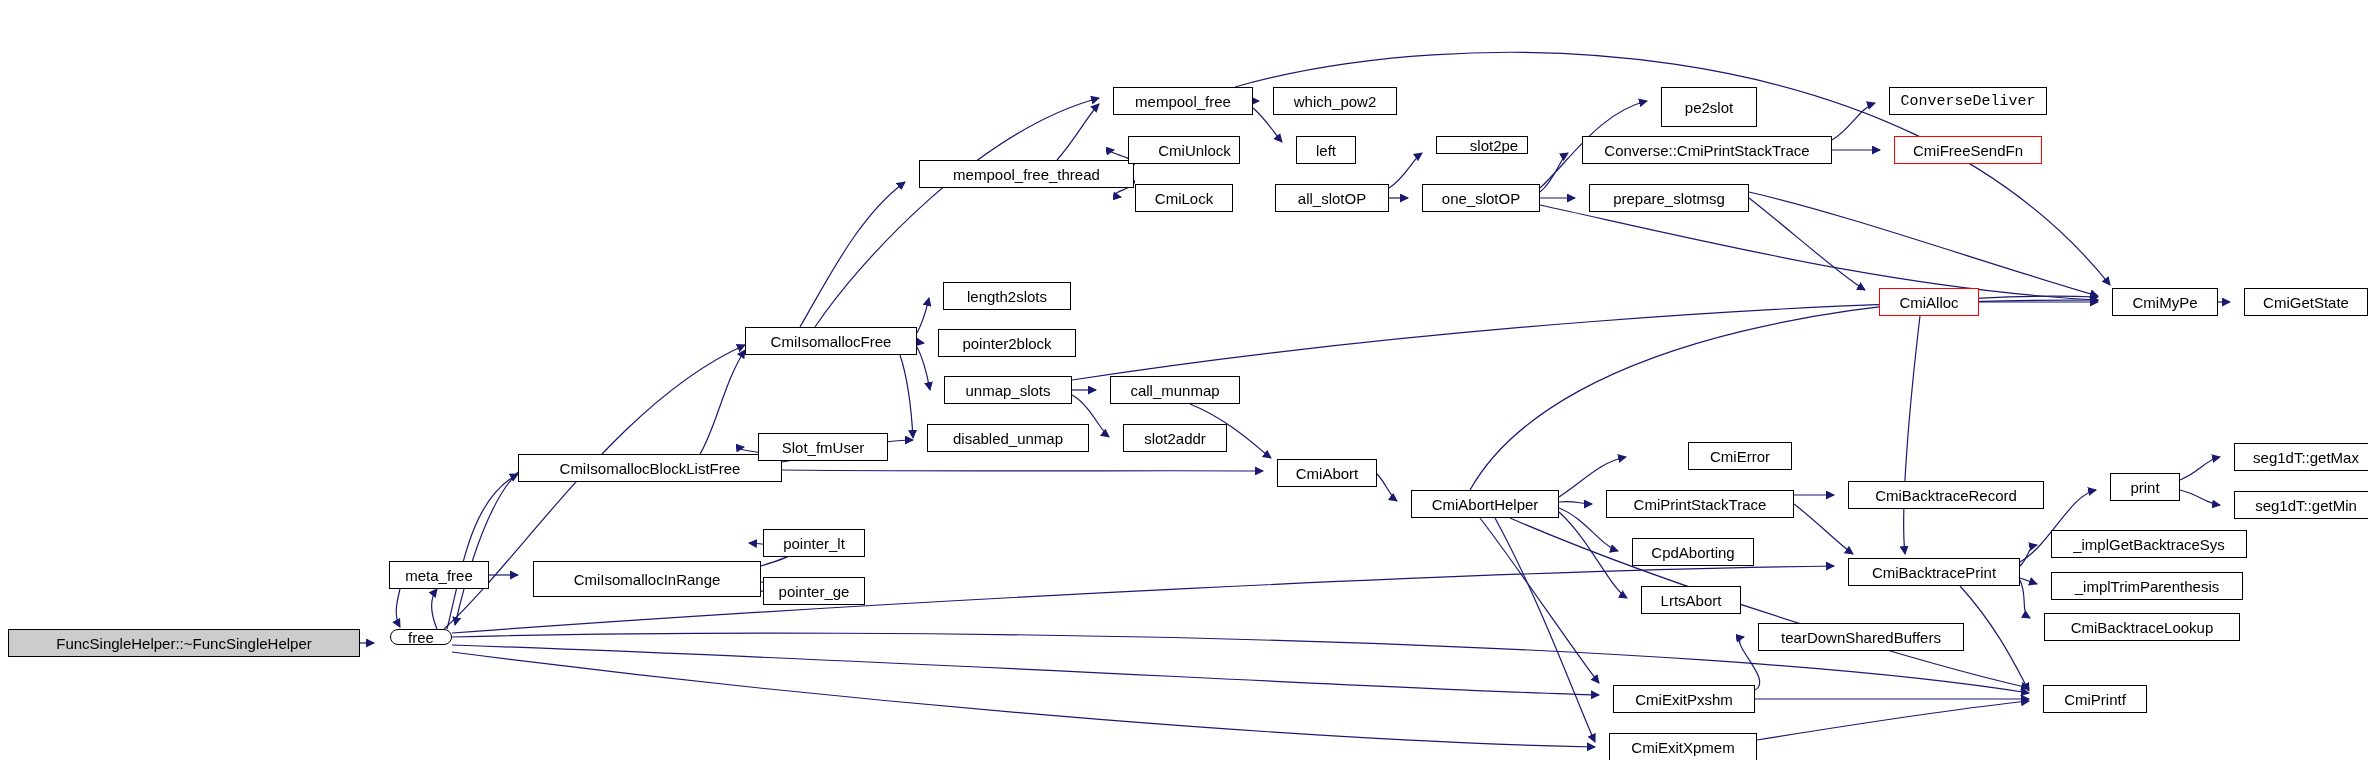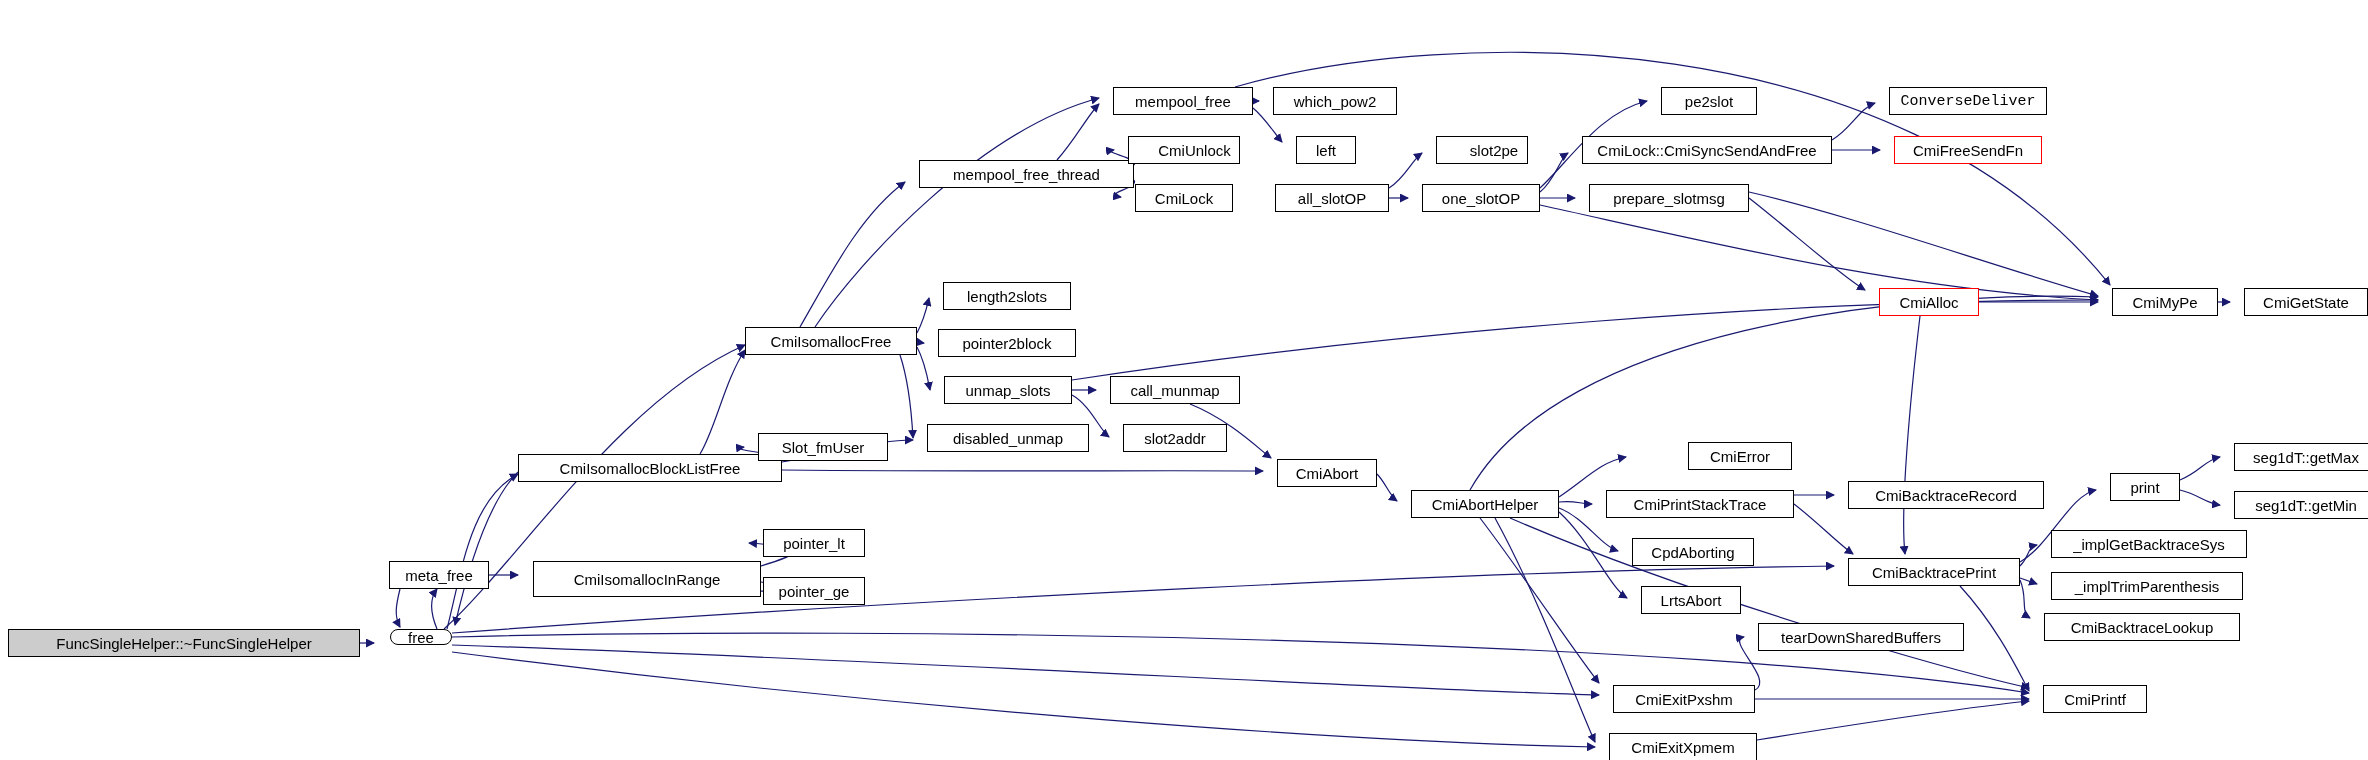--- a/index.html
+++ b/index.html
@@ -154,31 +154,31 @@
       </div>
       <div class="node" style="left: 1296px; top: 136px; width: 60px; height: 28px;">
         <span class="node-label">left</span>
       </div>
       <div class="node" style="left: 1135px; top: 184px; width: 98px; height: 28px;">
         <span class="node-label">CmiLock</span>
       </div>
       <div class="node" style="left: 1275px; top: 184px; width: 114px; height: 28px;">
         <span class="node-label">all_slotOP</span>
       </div>
-      <div class="node" style="left: 1436px; top: 136px; width: 92px; height: 28px; padding-left: 24px;">
+      <div class="node" style="left: 1436px; top: 136px; width: 92px; height: 18px; padding-left: 24px;">
         <span class="node-label">slot2pe</span>
       </div>
       <div class="node" style="left: 1422px; top: 184px; width: 118px; height: 28px;">
         <span class="node-label">one_slotOP</span>
       </div>
-      <div class="node" style="left: 1661px; top: 87px; width: 96px; height: 28px;">
+      <div class="node" style="left: 1661px; top: 87px; width: 96px; height: 40px;">
         <span class="node-label">pe2slot</span>
       </div>
       <div class="node" style="left: 1582px; top: 136px; width: 250px; height: 28px;">
-        <span class="node-label">CmiLock::CmiSyncSendAndFree</span>
+        <span class="node-label">Converse::CmiPrintStackTrace</span>
       </div>
       <div class="node" style="left: 1589px; top: 184px; width: 160px; height: 28px;">
         <span class="node-label">prepare_slotmsg</span>
       </div>
       <div class="node" style="left: 1889px; top: 87px; width: 158px; height: 28px; font-family: Liberation Mono, monospace;">
         <span class="node-label">ConverseDeliver</span>
       </div>
       <div class="node hl" style="left: 1894px; top: 136px; width: 148px; height: 28px;">
         <span class="node-label">CmiFreeSendFn</span>
       </div>

